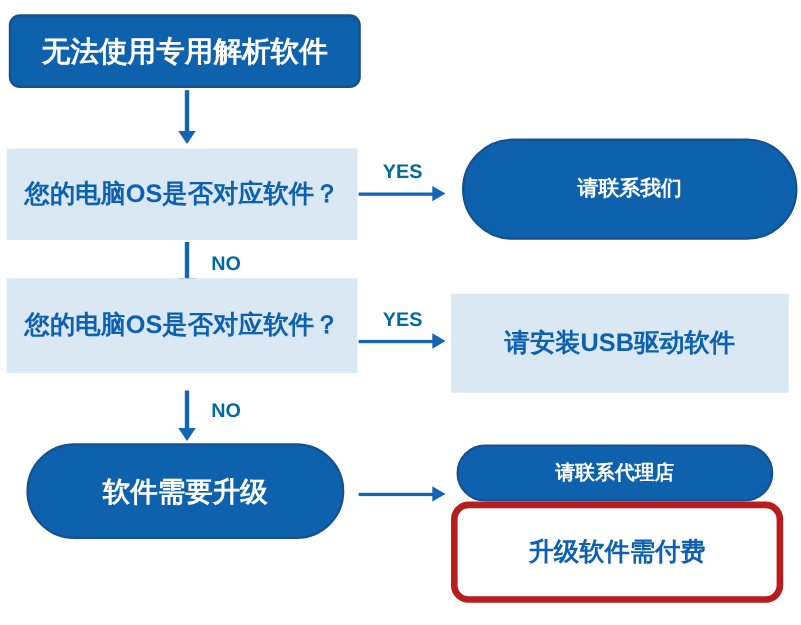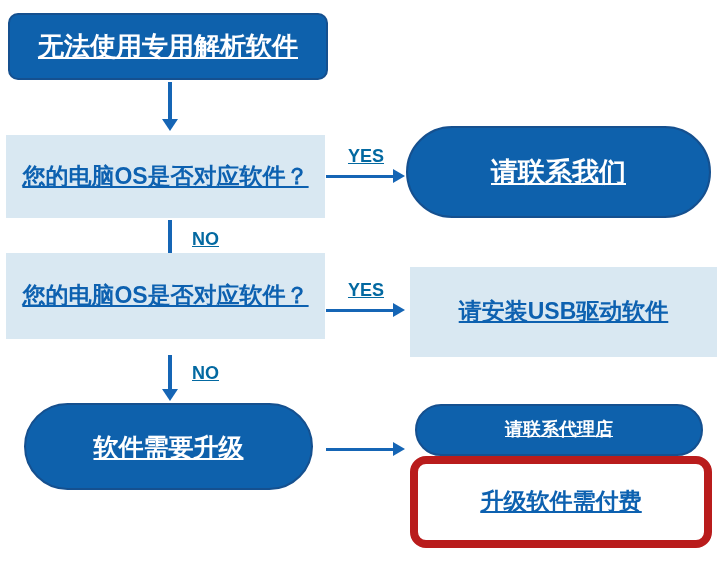--- a/index.html
+++ b/index.html
@@ -1,40 +1,40 @@
 <!DOCTYPE html>
 <html><head>
 <meta charset="utf-8">
 <style>
-  * { box-sizing: border-box; margin: 0; padding: 0; text-decoration: underline; }
+  * { box-sizing: border-box; margin: 0; padding: 0; }
   html, body { width: 728px; height: 568px; background: #ffffff; overflow: hidden; }
   body { font-family: "Liberation Sans", "DejaVu Sans", sans-serif; }
   #stage { position: relative; width: 728px; height: 568px; background: #ffffff; }
 
   .node {
     position: absolute;
     display: flex;
     align-items: center;
     justify-content: center;
     text-align: center;
     font-weight: bold;
     line-height: 1.2;
   }
   .dark { background: #0E61AC; color: #ffffff; border: 2px solid #15508F; }
   .light { background: #D9E8F2; color: #0D61B0; }
 
   #n-start   { left: 8px;   top: 13px;  width: 320px; height: 67px; border-radius: 10px; font-size: 26px; }
   #n-q1      { left: 6px;   top: 135px; width: 319px; height: 83px; font-size: 23px; }
-  #n-contact { left: 406px; top: 126px; width: 305px; height: 92px; border-radius: 46px; font-size: 27px; }
+  #n-contact { left: 420px; top: 126px; width: 305px; height: 92px; border-radius: 46px; font-size: 19px; }
   #n-q2      { left: 6px;   top: 253px; width: 319px; height: 86px; font-size: 23px; }
   #n-install { left: 410px; top: 267px; width: 307px; height: 90px; font-size: 23px; text-align: center; }
   #n-upgrade { left: 24px;  top: 403px; width: 289px; height: 87px; border-radius: 44px; font-size: 25px; }
   #n-dealer  { left: 415px; top: 404px; width: 288px; height: 52px; border-radius: 26px; font-size: 18px; }
   #n-note    { left: 410px; top: 456px; width: 302px; height: 92px; background: #ffffff;
-               border: 8px solid #b91c1c; border-radius: 16px; color: #0D61B0;
+               border: 6px solid #b91c1c; border-radius: 16px; color: #0D61B0;
                flex-direction: column; gap: 1px; }
   .note-line1 { font-size: 23px; font-weight: bold; }
   .note-line2 { font-size: 18px; font-weight: bold; }
 
   .arrow-down { position: absolute; width: 4px; background: #1565B5; }
   .arrow-down::after {
     content: ""; position: absolute; left: -6px; bottom: -11px;
     border-left: 8px solid transparent; border-right: 8px solid transparent;
     border-top: 12px solid #1565B5;
   }

